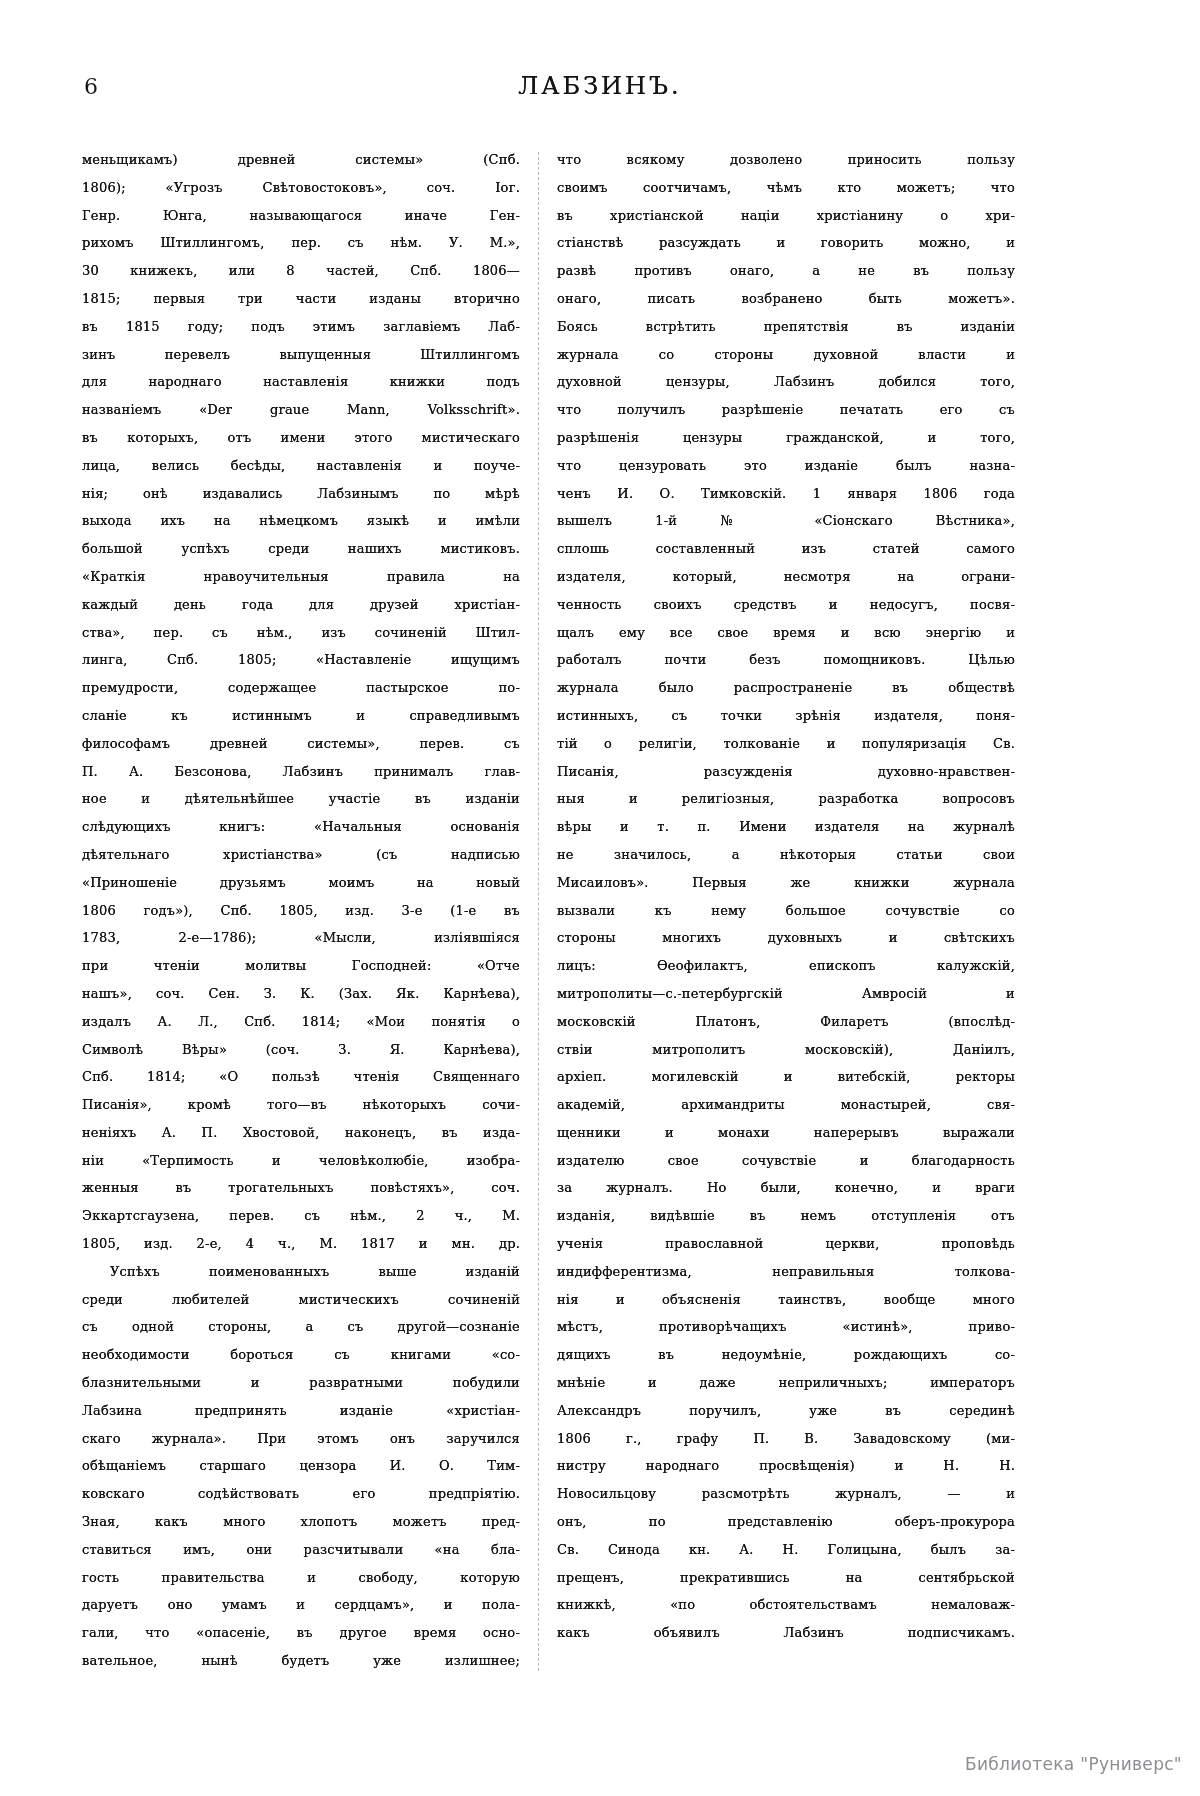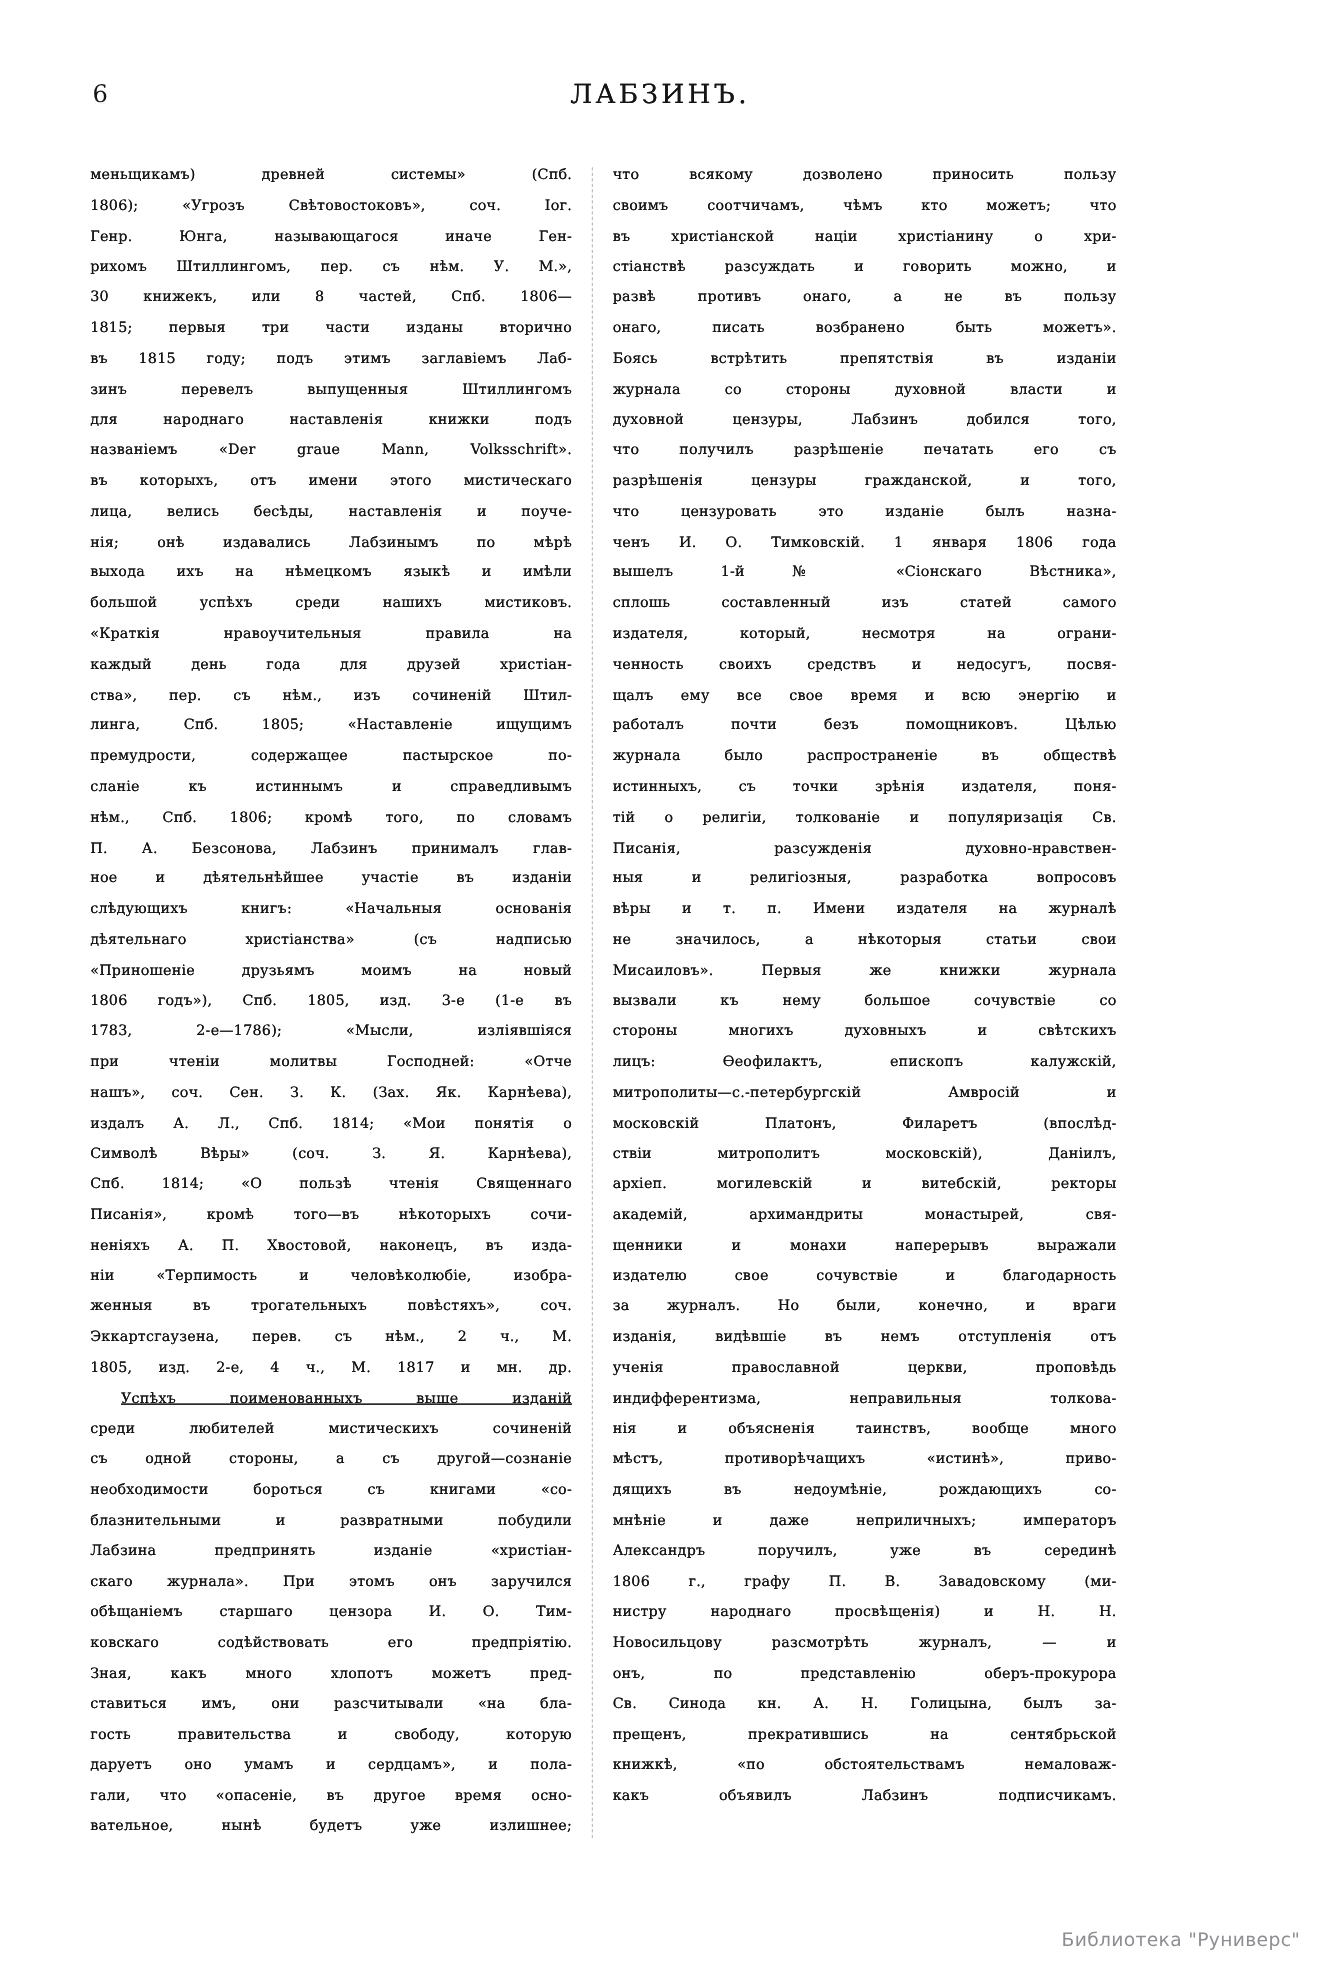--- a/index.html
+++ b/index.html
@@ -56,21 +56,21 @@
     margin-top: 6px;
     margin-bottom: 4px;
   }
   .line {
     text-align: justify;
     text-align-last: justify;
     white-space: normal;
     height: 27.8px;
     overflow: hidden;
   }
-  .line.indent { padding-left: 28px; text-decoration: underline; }
+  .line.indent { padding-left: 28px; }
   .watermark {
     position: absolute;
     right: 18px;
     bottom: 22px;
     font-family: "DejaVu Sans", "Liberation Sans", sans-serif;
     font-size: 17px;
     color: #8d8d92;
     letter-spacing: 0.3px;
   }
 </style>
@@ -98,21 +98,21 @@
         <div class="line">лица, велись бесѣды, наставленія и поуче-</div>
         <div class="line">нія; онѣ издавались Лабзинымъ по мѣрѣ</div>
         <div class="line">выхода ихъ на нѣмецкомъ языкѣ и имѣли</div>
         <div class="line">большой успѣхъ среди нашихъ мистиковъ.</div>
         <div class="line">«Краткія нравоучительныя правила на</div>
         <div class="line">каждый день года для друзей христіан-</div>
         <div class="line">ства», пер. съ нѣм., изъ сочиненій Штил-</div>
         <div class="line">линга, Спб. 1805; «Наставленіе ищущимъ</div>
         <div class="line">премудрости, содержащее пастырское по-</div>
         <div class="line">сланіе къ истиннымъ и справедливымъ</div>
-        <div class="line">нѣм., Спб. 1806; кромѣ того, по словамъ</div>
+        <div class="line">философамъ древней системы», перев. съ</div>
         <div class="line">П. А. Безсонова, Лабзинъ принималъ глав-</div>
         <div class="line">ное и дѣятельнѣйшее участіе въ изданіи</div>
         <div class="line">слѣдующихъ книгъ: «Начальныя основанія</div>
         <div class="line">дѣятельнаго христіанства» (съ надписью</div>
         <div class="line">«Приношеніе друзьямъ моимъ на новый</div>
         <div class="line">1806 годъ»), Спб. 1805, изд. 3-е (1-е въ</div>
         <div class="line">1783, 2-е—1786); «Мысли, изліявшіяся</div>
         <div class="line">при чтеніи молитвы Господней: «Отче</div>
         <div class="line">нашъ», соч. Сен. З. К. (Зах. Як. Карнѣева),</div>
         <div class="line">издалъ А. Л., Спб. 1814; «Мои понятія о</div>

